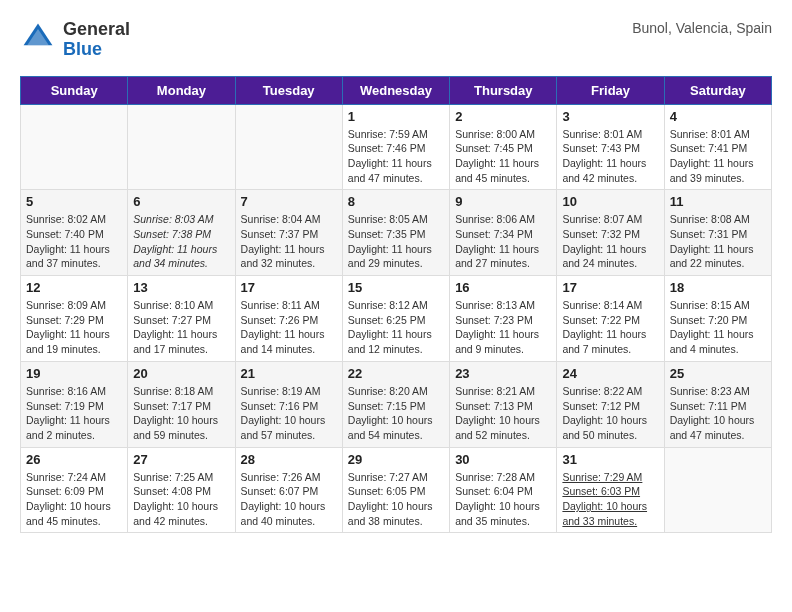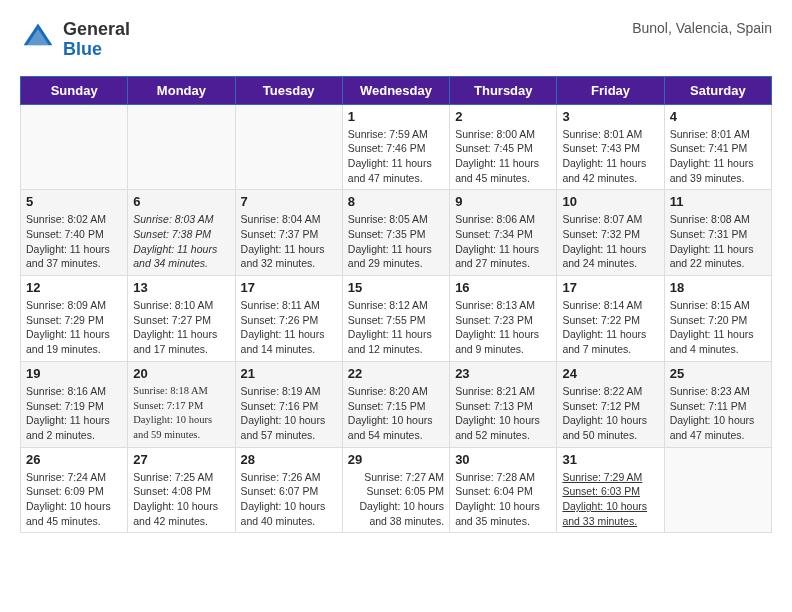--- a/index.html
+++ b/index.html
@@ -212,21 +212,21 @@
         </td>
         <td>
           <div class="day-number">17</div>
           <div class="day-info" style="white-space: pre-line;">Sunrise: 8:11 AM
 Sunset: 7:26 PM
 Daylight: 11 hours and 14 minutes.</div>
         </td>
         <td>
           <div class="day-number">15</div>
           <div class="day-info" style="white-space: pre-line;">Sunrise: 8:12 AM
-Sunset: 7:55 PM
+Sunset: 6:25 PM
 Daylight: 11 hours and 12 minutes.</div>
         </td>
         <td>
           <div class="day-number">16</div>
           <div class="day-info" style="white-space: pre-line;">Sunrise: 8:13 AM
 Sunset: 7:23 PM
 Daylight: 11 hours and 9 minutes.</div>
         </td>
         <td>
           <div class="day-number">17</div>
@@ -243,21 +243,21 @@
       </tr>
       <tr class="row-even">
         <td>
           <div class="day-number">19</div>
           <div class="day-info" style="white-space: pre-line;">Sunrise: 8:16 AM
 Sunset: 7:19 PM
 Daylight: 11 hours and 2 minutes.</div>
         </td>
         <td>
           <div class="day-number">20</div>
-          <div class="day-info" style="white-space: pre-line; font-family: Liberation Serif, serif;">Sunrise: 8:18 AM
+          <div class="day-info" style="white-space: pre-line;">Sunrise: 8:18 AM
 Sunset: 7:17 PM
 Daylight: 10 hours and 59 minutes.</div>
         </td>
         <td>
           <div class="day-number">21</div>
           <div class="day-info" style="white-space: pre-line;">Sunrise: 8:19 AM
 Sunset: 7:16 PM
 Daylight: 10 hours and 57 minutes.</div>
         </td>
         <td>
@@ -299,21 +299,21 @@
 Daylight: 10 hours and 42 minutes.</div>
         </td>
         <td>
           <div class="day-number">28</div>
           <div class="day-info" style="white-space: pre-line;">Sunrise: 7:26 AM
 Sunset: 6:07 PM
 Daylight: 10 hours and 40 minutes.</div>
         </td>
         <td>
           <div class="day-number">29</div>
-          <div class="day-info" style="white-space: pre-line; text-align: right;">Sunrise: 7:27 AM
+          <div class="day-info" style="white-space: pre-line;">Sunrise: 7:27 AM
 Sunset: 6:05 PM
 Daylight: 10 hours and 38 minutes.</div>
         </td>
         <td>
           <div class="day-number">30</div>
           <div class="day-info" style="white-space: pre-line;">Sunrise: 7:28 AM
 Sunset: 6:04 PM
 Daylight: 10 hours and 35 minutes.</div>
         </td>
         <td>

